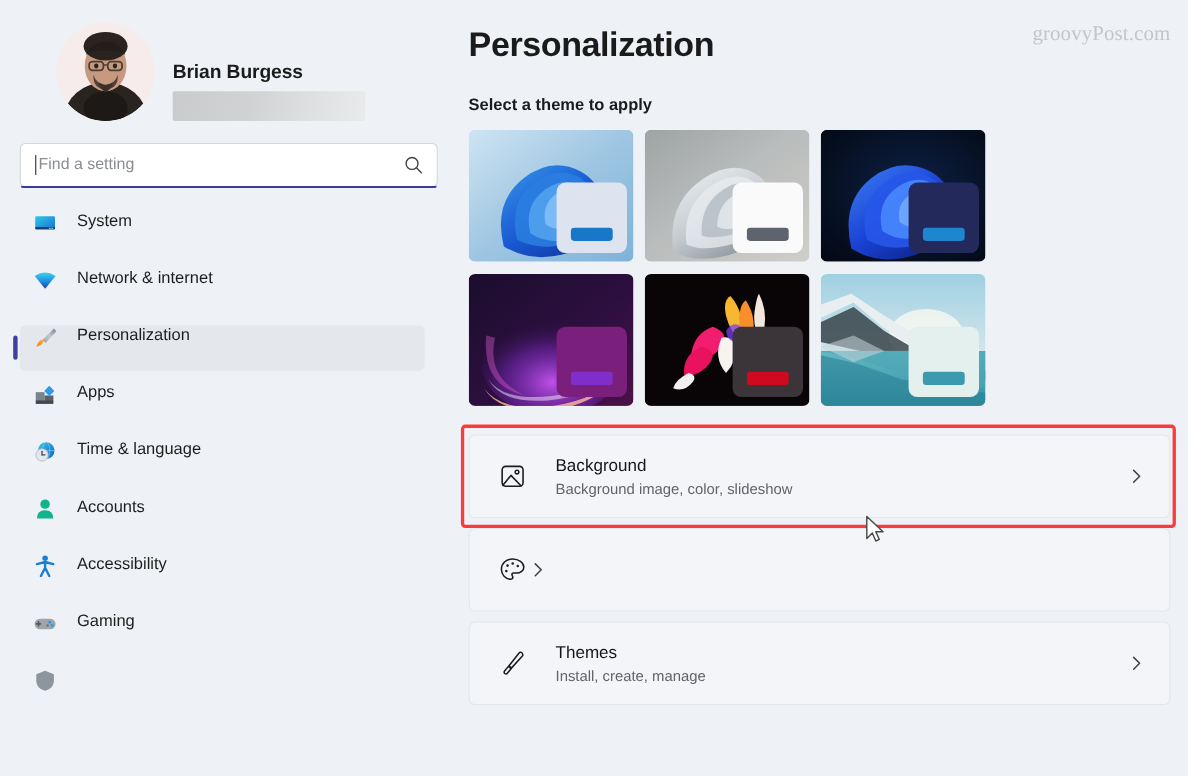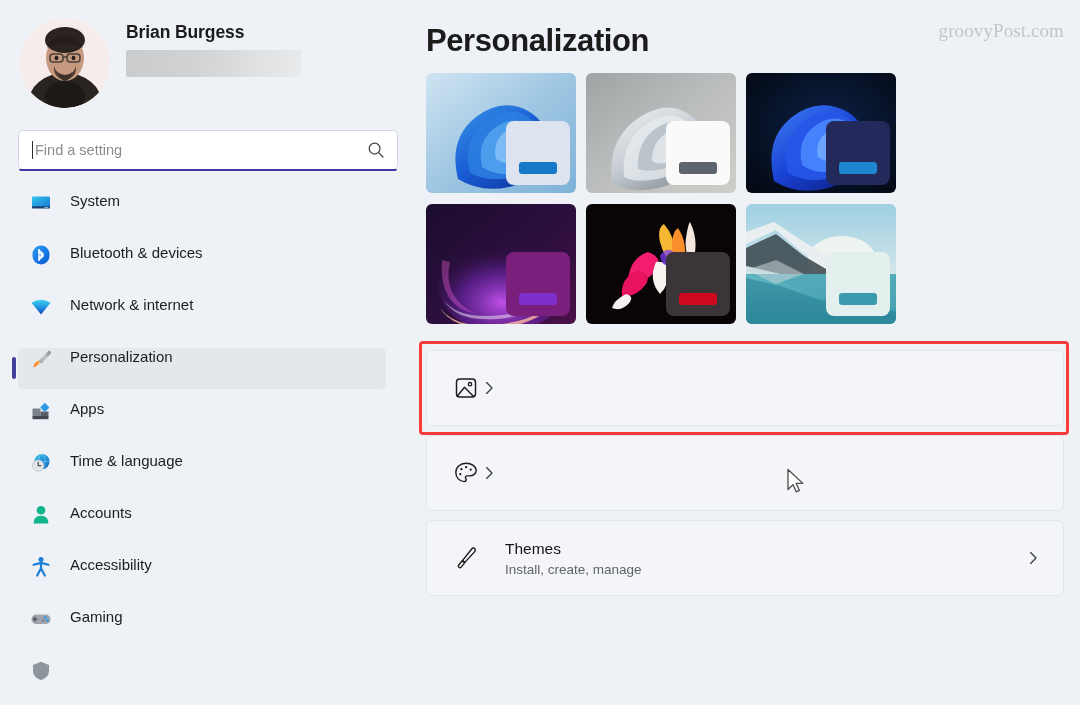--- a/index.html
+++ b/index.html
@@ -26,23 +26,24 @@
     width: 418px;
     height: 705px;
     flex: 0 0 418px;
     background: #eef2f7;
     padding: 0;
     position: relative;
   }
 
   .profile {
     display: flex;
-    align-items: flex-start;
+    align-items: flex-end;
     padding: 18px 0 0 20px;
     height: 110px;
+    margin-left: 31px;
   }
 
   .avatar {
     width: 90px;
     height: 90px;
     border-radius: 50%;
     overflow: hidden;
     flex: 0 0 90px;
     background: #f6ecec;
     position: relative;
@@ -331,36 +332,20 @@
               </defs>
             <rect x="2" y="4.5" width="18" height="11.5" rx="1.3" fill="url(#gsys)"></rect>
             <rect x="2" y="14.3" width="18" height="2.3" rx="0.8" fill="#1c3f73"></rect>
             <rect x="14.5" y="15" width="1.6" height="1" fill="#9fd8f0"></rect>
             <rect x="16.7" y="15" width="1.6" height="1" fill="#9fd8f0"></rect>
           </svg>
         </span>
         <span class="nav-label">System</span>
       </div>
 
-      <div class="nav-item">
-        <span class="nav-icon">
-          <svg width="22" height="22" viewBox="0 0 22 22" xmlns="http://www.w3.org/2000/svg" aria-hidden="true">
-            <defs>
-                <linearGradient id="gbt" x1="0" y1="0" x2="0.8" y2="1">
-              <stop offset="0" stop-color="#2f9cf5"></stop>
-                  <stop offset="1" stop-color="#0a5fd6"></stop>
-            </linearGradient>
-              </defs>
-            <rect x="2.5" y="1.5" width="17" height="19" rx="8.5" fill="url(#gbt)"></rect>
-            <path d="M9 6.2 L13.3 10 L9 13.8 M9 15.8 L13.3 12 L9 8.2" fill="none" stroke="#ffffff" stroke-width="1.35" stroke-linejoin="round" stroke-linecap="round"></path>
-            <line x1="9" y1="5.6" x2="9" y2="16.4" stroke="#ffffff" stroke-width="1.35" stroke-linecap="round"></line>
-          </svg>
-        </span>
-        <span class="nav-label">Bluetooth &amp; devices</span>
-      </div>
 
       <div class="nav-item">
         <span class="nav-icon">
           <svg width="22" height="22" viewBox="0 0 22 22" xmlns="http://www.w3.org/2000/svg" aria-hidden="true">
             <defs>
                 <linearGradient id="gwf" x1="0" y1="0" x2="0" y2="1">
               <stop offset="0" stop-color="#3dd3ee"></stop>
                   <stop offset="0.55" stop-color="#1f8fe0"></stop>
                   <stop offset="1" stop-color="#1440b4"></stop>
             </linearGradient>
@@ -470,20 +455,21 @@
 
     </div>
   </div>
 
   <div class="main">
 
     <div class="watermark">groovyPost.com</div>
 
     <h1 class="page-title">Personalization</h1>
 
+    <div class="section-label">Select a theme to apply</div>
 
     <div class="theme-grid">
 
       <div class="theme-tile">
         <div class="wall">
           <svg viewBox="0 0 150 120" preserveAspectRatio="none" xmlns="http://www.w3.org/2000/svg" aria-hidden="true">
             <defs>
               <linearGradient id="w1bg" x1="0" y1="0" x2="1" y2="1">
                 <stop offset="0" stop-color="#cfe4f2"></stop>
                   <stop offset="0.5" stop-color="#9ec6e2"></stop>
@@ -650,20 +636,24 @@
     <div class="rows">
 
       <div class="row-outer">
         <div class="setting-row">
           <span class="row-icon">
             <svg width="28" height="28" viewBox="0 0 28 28" fill="none" xmlns="http://www.w3.org/2000/svg" aria-hidden="true">
               <rect x="4.5" y="5" width="19" height="18" rx="3.2" stroke="currentColor" stroke-width="1.45"></rect>
               <circle cx="18" cy="10.2" r="1.7" stroke="currentColor" stroke-width="1.3"></circle>
               <path d="M5.2 22.2 L12.5 13.2 L21.6 22.6" stroke="currentColor" stroke-width="1.45" stroke-linejoin="round" stroke-linecap="round"></path>
             </svg>
+          </span>
+          <span class="row-text">
+            <span class="row-title">Background</span>
+            <span class="row-sub" style="display:block;">Background image, color, slideshow</span>
           </span>
           <span class="row-chevron">
             <svg width="16" height="16" viewBox="0 0 16 16" fill="none" xmlns="http://www.w3.org/2000/svg" aria-hidden="true">
               <path d="M5.6 2.6 L11 8 L5.6 13.4" stroke="currentColor" stroke-width="1.35" stroke-linecap="round" stroke-linejoin="round"></path>
             </svg>
           </span>
         </div>
         <div class="highlight-box"></div>
       </div>
 

